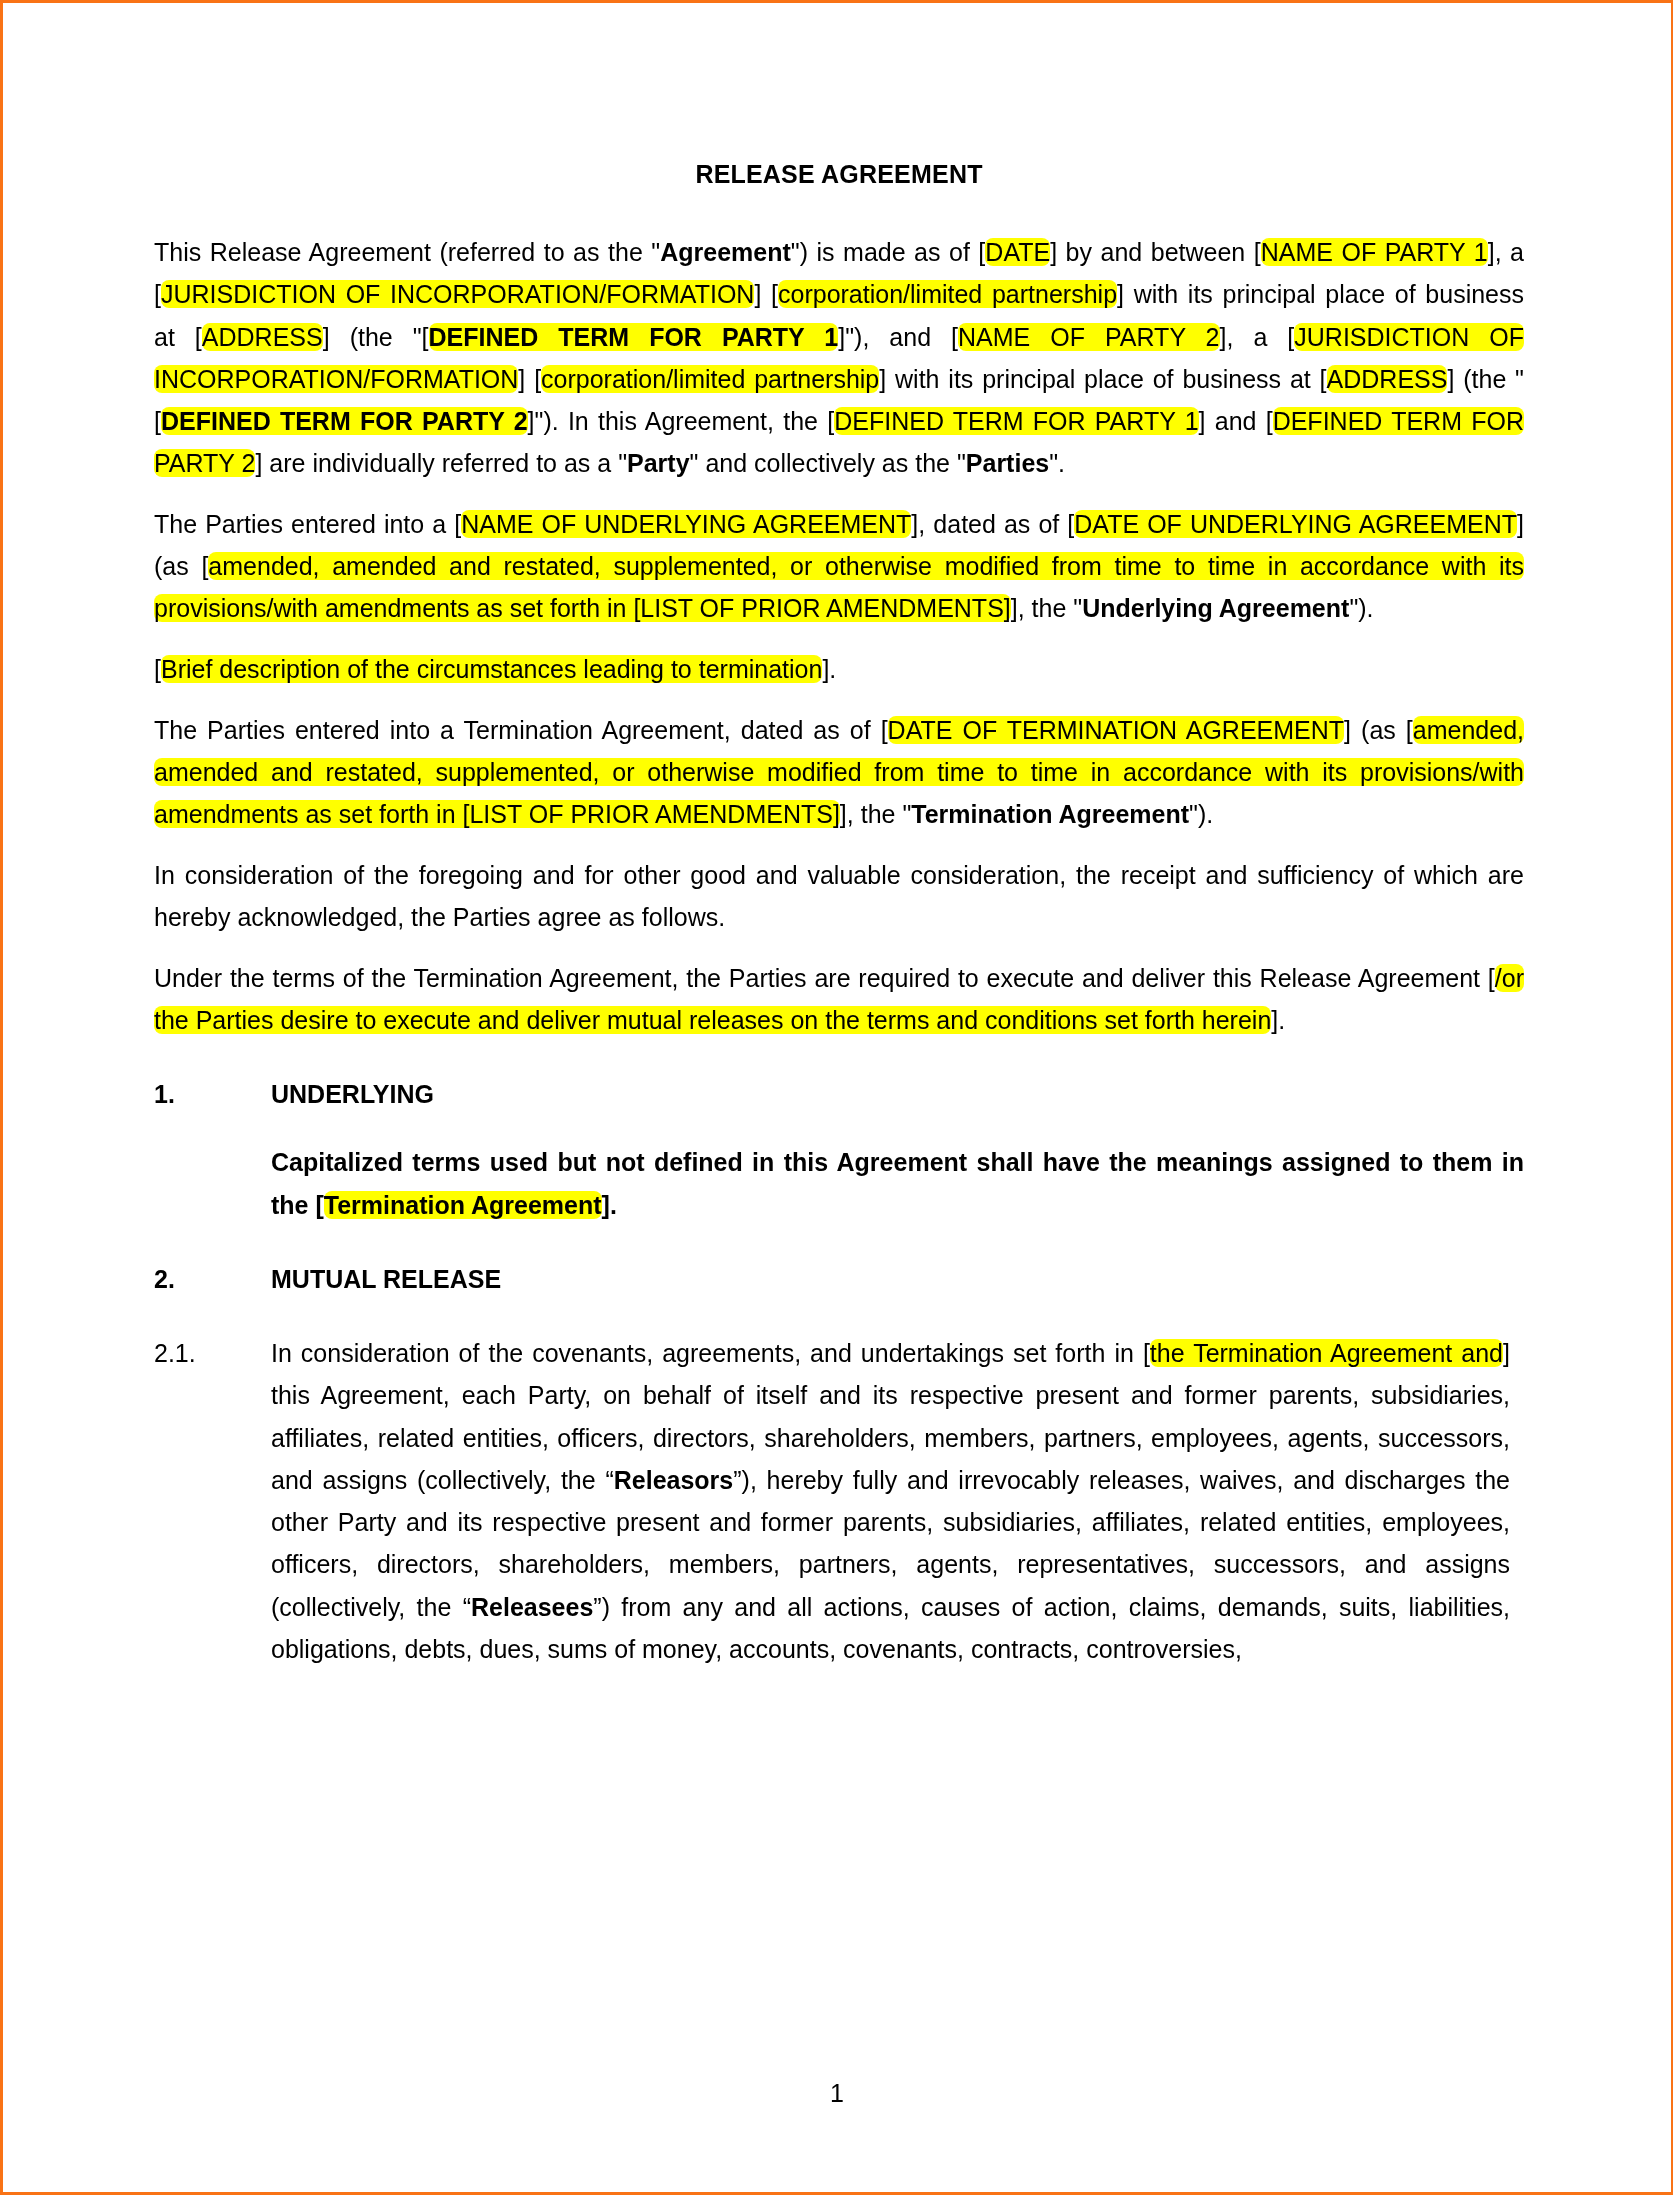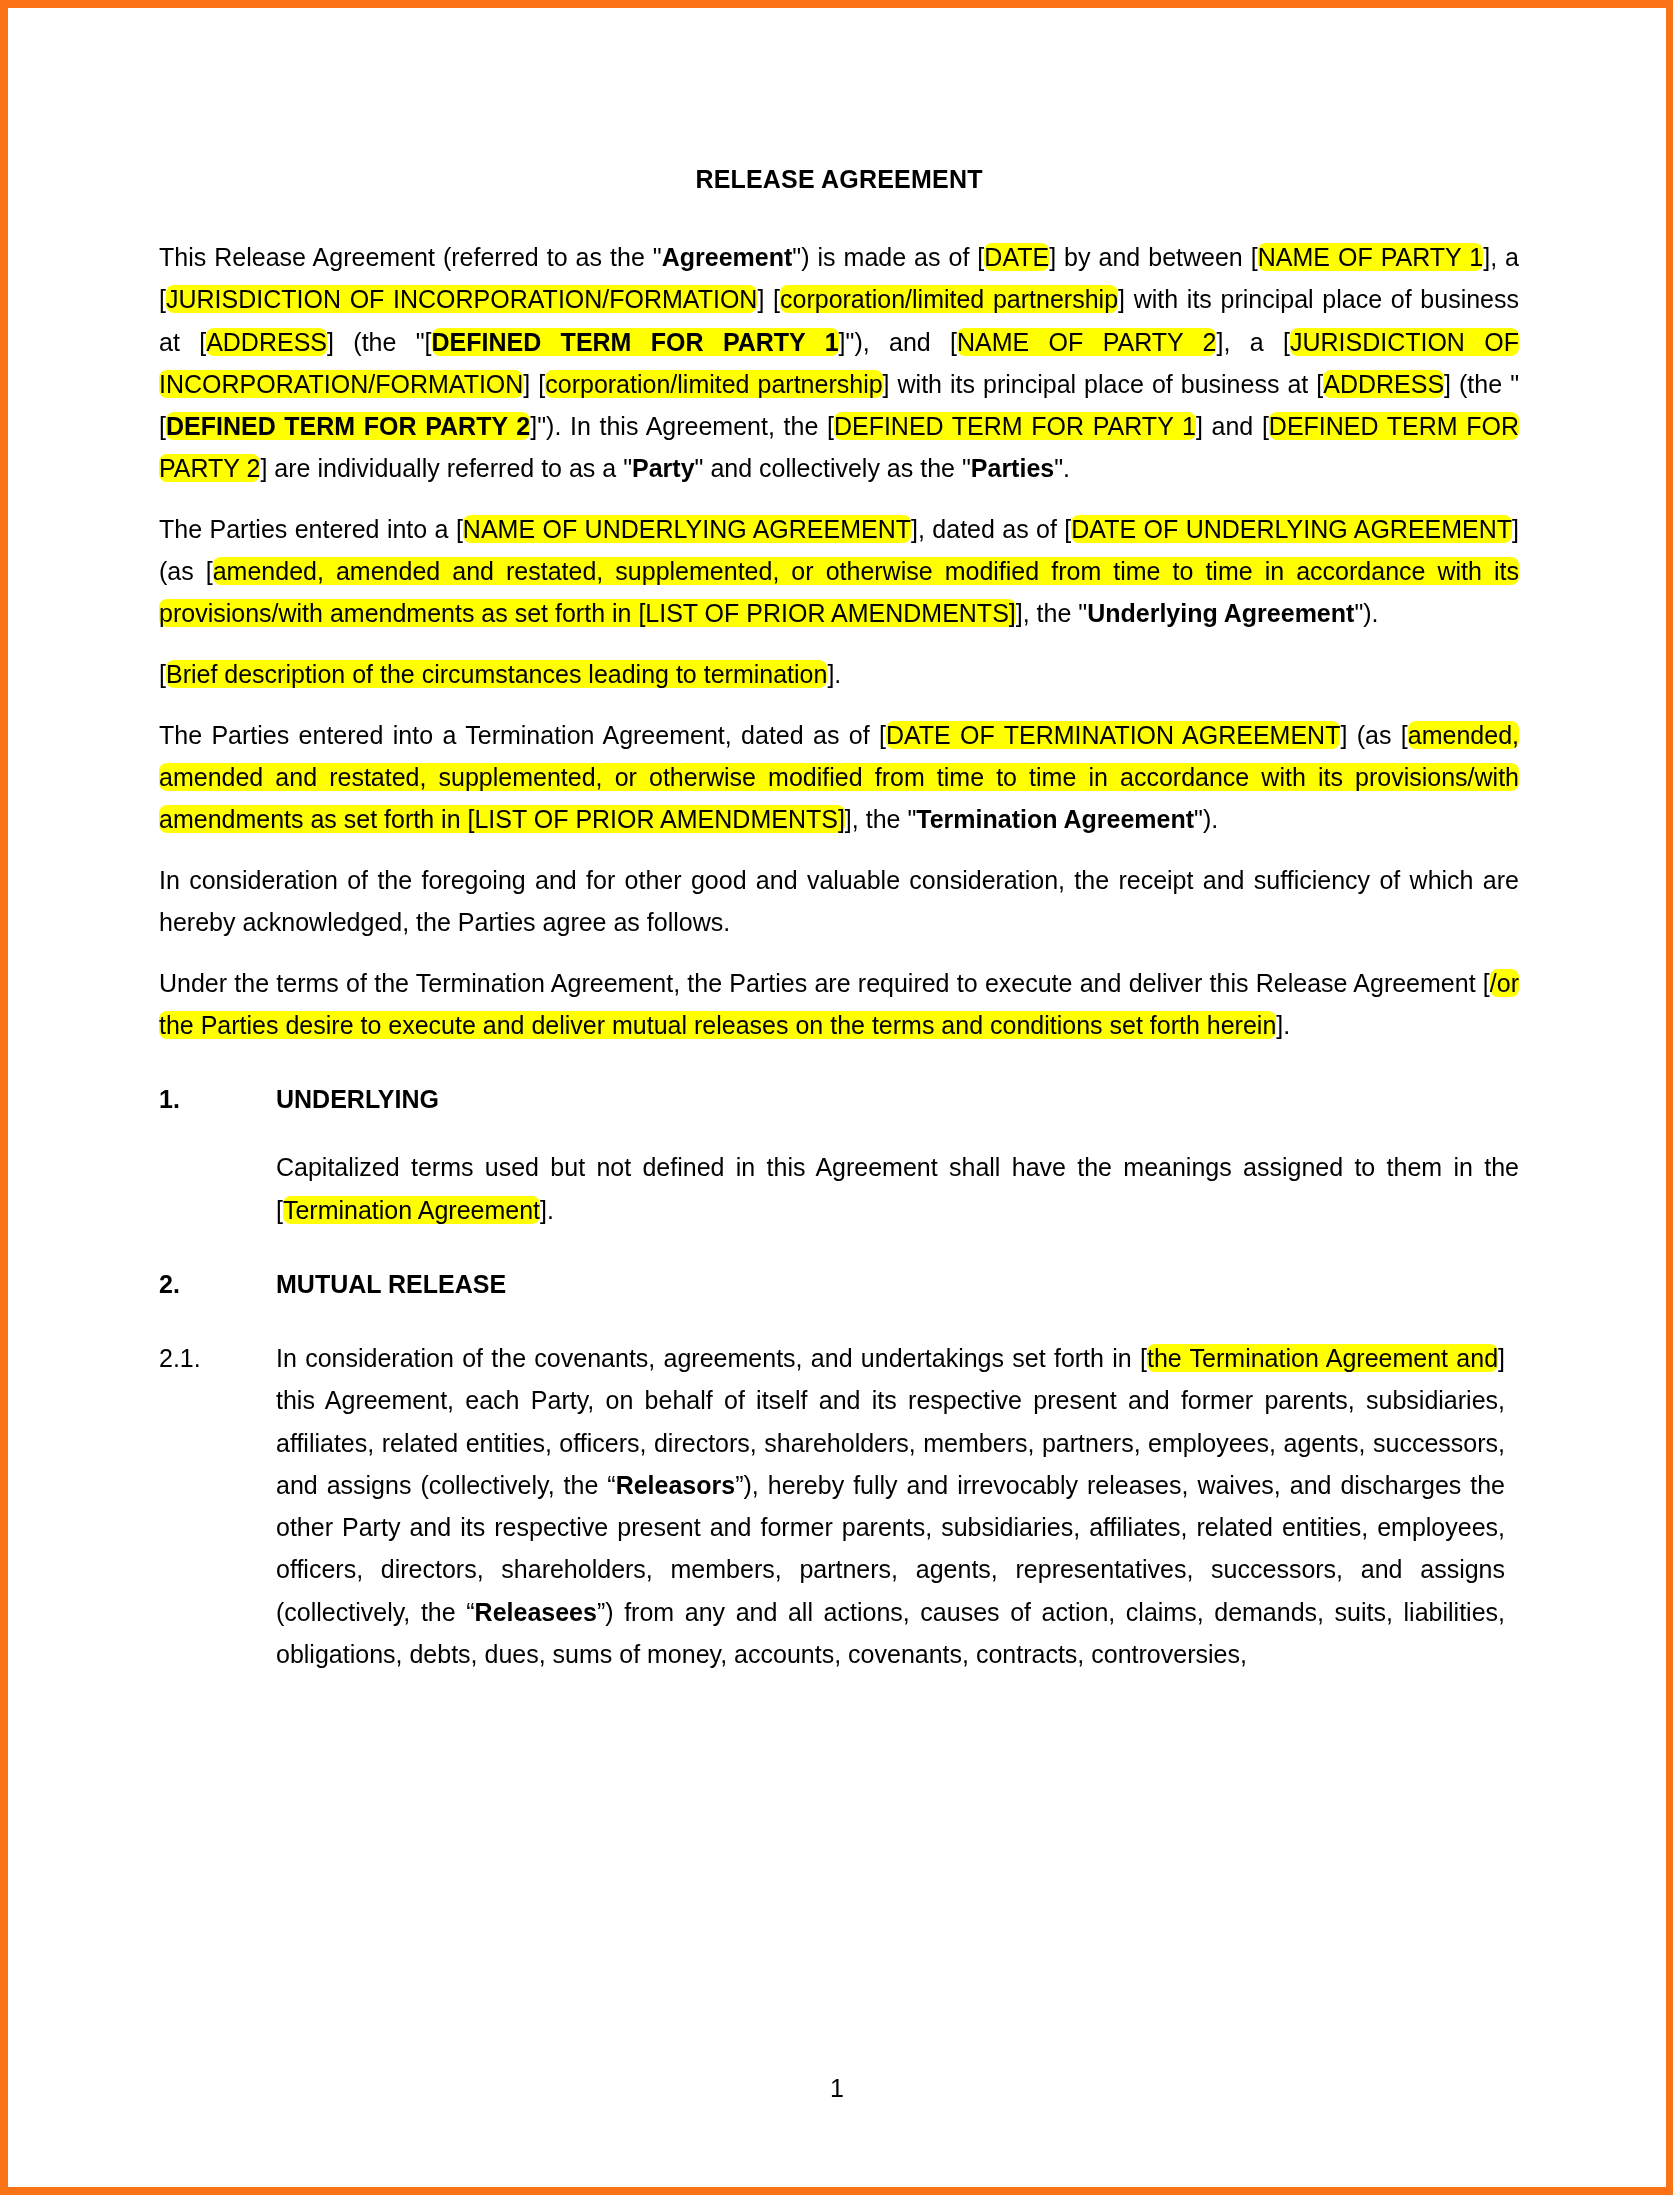--- a/index.html
+++ b/index.html
@@ -8,21 +8,21 @@
     padding: 0;
     background: #ffffff;
   }
 
   .page-frame {
     position: relative;
     width: 1674px;
     height: 2195px;
     box-sizing: border-box;
     background: #ffffff;
-    border: 8px solid #f97316;
+    border: 3px solid #f97316;
     margin: 0 auto;
     overflow: hidden;
   }
 
   .page-inner {
     position: absolute;
     left: 0;
     top: 0;
     right: 0;
     bottom: 0;
@@ -86,20 +86,21 @@
 
   
   .indent-block {
     font-family: "Liberation Sans", sans-serif;
     font-size: 25px;
     line-height: 1.69;
     color: #000000;
     text-align: justify;
     text-justify: inter-word;
     margin: 0 0 18.4px 117px;
+    font-weight: bold;
   }
 
   
   .clause {
     display: flex;
     font-family: "Liberation Sans", sans-serif;
     font-size: 25px;
     line-height: 1.69;
     color: #000000;
     margin: 32px 14px 0 0;

